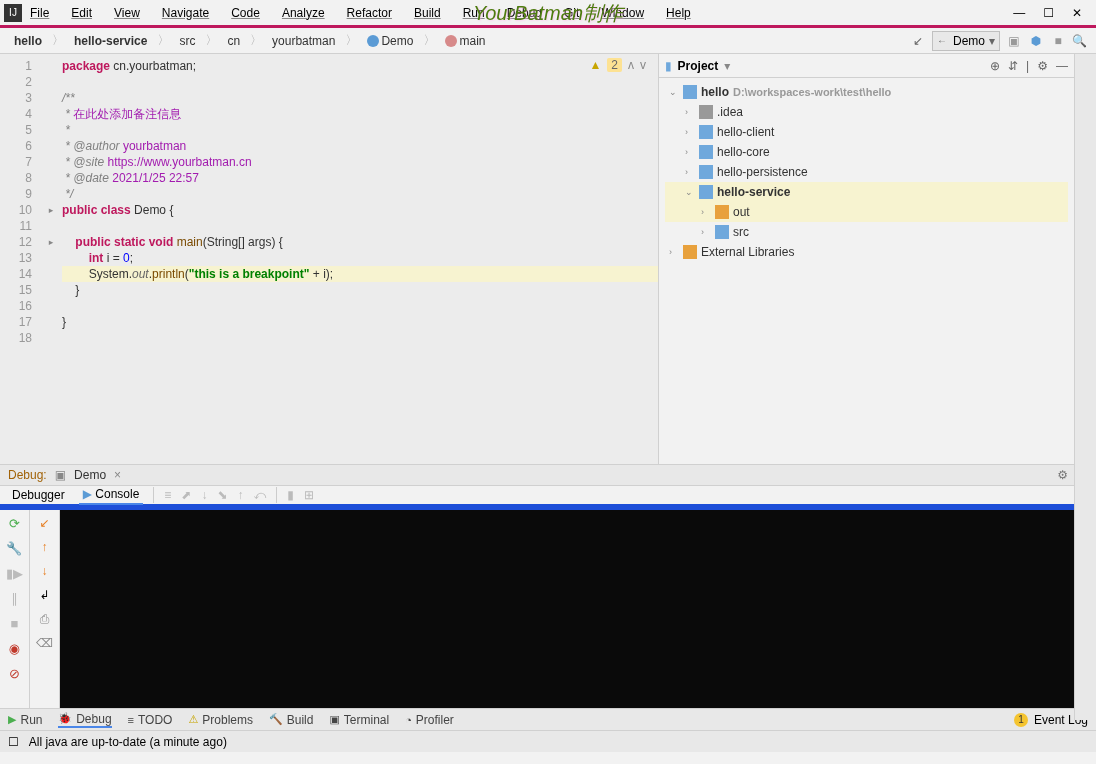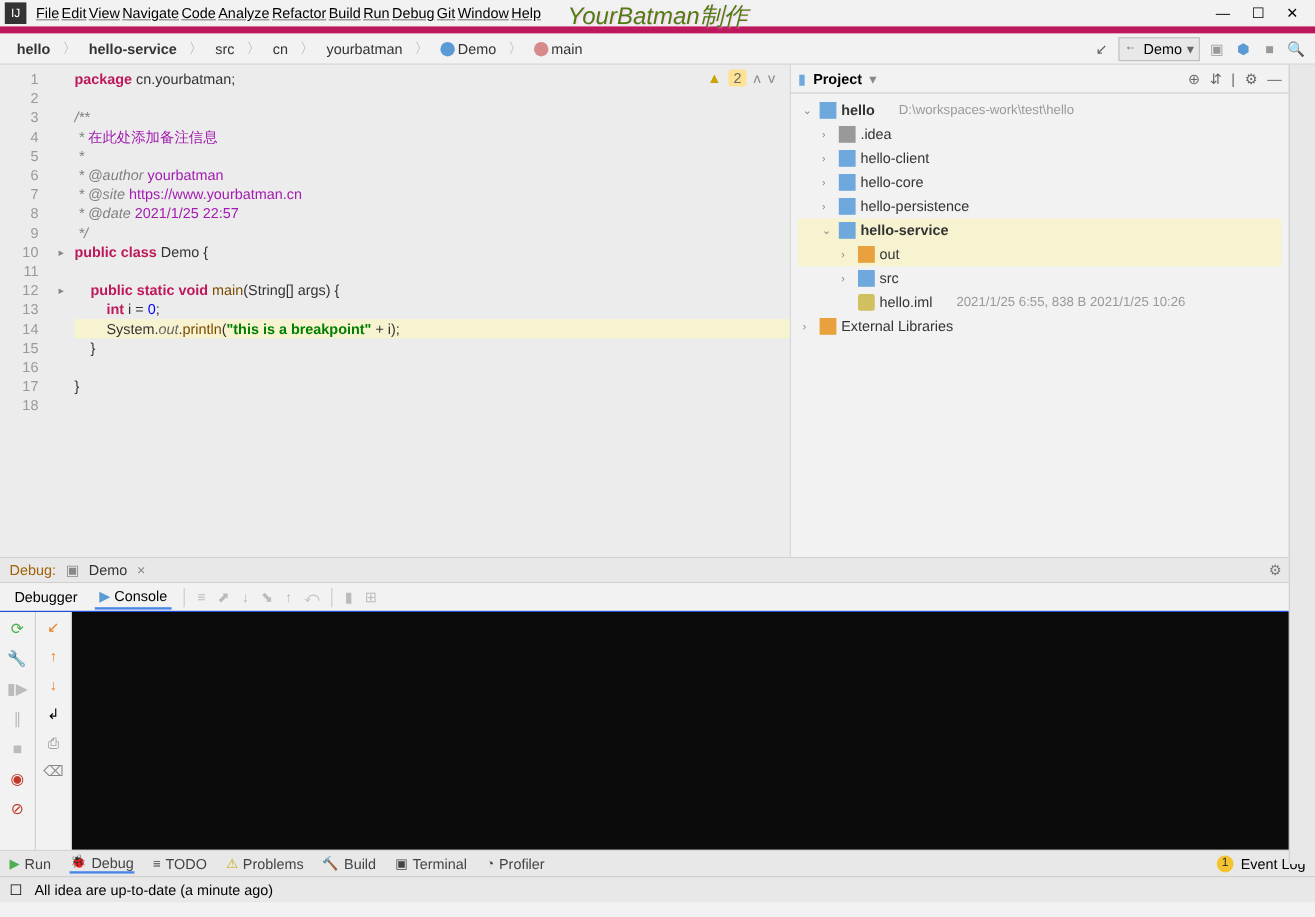--- a/index.html
+++ b/index.html
@@ -1,21 +1,21 @@
 <!DOCTYPE html>
 <html><head>
 <meta charset="utf-8">
 <style>
 * { margin: 0; padding: 0; box-sizing: border-box; font-family: "Segoe UI", Arial, sans-serif; font-size: 12px; }
 body { width: 1096px; height: 764px; background: #f2f2f2; overflow: hidden; position: relative; }
 
 
-.titlebar { height: 28px; background: #f2f2f2; display: flex; align-items: center; padding: 0 4px; border-bottom: 6px solid #be185d; }
+.titlebar { height: 28px; background: #f2f2f2; display: flex; align-items: center; padding: 0 4px; border-bottom: 3px solid #be185d; }
 .titlebar .app-icon { width: 18px; height: 18px; background: #333; color: #fff; display: flex; align-items: center; justify-content: center; font-size: 10px; margin-right: 8px; }
-.menu-items { display: flex; gap: 2px; }
+.menu-items { display: flex; gap: 22px; }
 .menu-items span { text-decoration: underline; text-decoration-color: #888; cursor: default; }
 .titlebar .title-path { margin-left: auto; margin-right: auto; color: #333; position: absolute; left: 50%; transform: translateX(-30%); }
 .win-controls { margin-left: auto; display: flex; gap: 18px; padding-right: 10px; font-size: 14px; }
 
 
 .breadcrumb-bar { height: 26px; background: #f2f2f2; display: flex; align-items: center; padding: 0 8px; border-bottom: 1px solid #d0d0d0; gap: 4px; }
 .crumb { padding: 2px 6px; color: #333; position: relative; }
 .crumb.bold { font-weight: bold; }
 .crumb-sep { color: #aaa; }
 .bc-icon { width: 12px; height: 12px; border-radius: 50%; display: inline-block; margin-right: 2px; vertical-align: middle; }
@@ -63,30 +63,30 @@
 .tree-row { display: flex; align-items: center; height: 20px; gap: 4px; padding-left: 4px; }
 .tree-row.hl { background: #f7f3d0; }
 .chev { width: 10px; color: #888; font-size: 9px; }
 .ficon { width: 14px; height: 14px; display: inline-block; }
 .ficon.folder { background: #6fa8dc; }
 .ficon.folder-y { background: #e8a13c; }
 .ficon.folder-g { background: #999; }
 .ficon.file { background: #d0c060; border-radius: 2px; }
 .tree-label { color: #333; }
 .tree-label.bold { font-weight: bold; }
-.tree-meta { color: #999; font-size: 11px; margin-left: 16px; }
+.tree-meta { color: #999; font-size: 11px; margin-left: 0; font-weight: bold; }
 
 
 .debug-bar { height: 22px; background: #e8e8e8; border-top: 1px solid #d0d0d0; border-bottom: 1px solid #d0d0d0; display: flex; align-items: center; padding: 0 8px; gap: 8px; }
 .debug-bar .dbg-label { color: #a16207; }
 .debug-bar .dbg-tab { color: #333; }
 .debug-bar .close-x { color: #888; }
 .debug-bar .dbg-right { margin-left: auto; display: flex; gap: 8px; color: #777; }
 
-.debug-toolbar { height: 24px; background: #f2f2f2; display: flex; align-items: center; padding: 0 8px; gap: 10px; border-bottom: 1px solid #1d4ed8; }
+.debug-toolbar { height: 24px; background: #f2f2f2; display: flex; align-items: center; padding: 0 8px; gap: 10px; border-bottom: 6px solid #1d4ed8; }
 .debug-toolbar .dtab { padding: 2px 4px; }
 .debug-toolbar .dtab.active { border-bottom: 2px solid #4a86e8; }
 .debug-toolbar .sep { width: 1px; height: 16px; background: #ccc; }
 .debug-toolbar .dicon { color: #bbb; }
 
 .debug-body { display: flex; height: 198px; }
 .debug-left { width: 30px; background: #f2f2f2; border-right: 1px solid #d0d0d0; display: flex; flex-direction: column; align-items: center; gap: 10px; padding-top: 6px; }
 .debug-left .dlicon { font-size: 13px; color: #888; }
 .dlicon.green { color: #4caf50; }
 .dlicon.orange { color: #e67e22; }
@@ -262,26 +262,20 @@
           <div class="tree-row hl" style="padding-left: 36px;">
             <span class="chev">›</span>
             <span class="ficon folder-y"></span>
             <span class="tree-label ">out</span>
           </div>
           <div class="tree-row" style="padding-left: 36px;">
             <span class="chev">›</span>
             <span class="ficon folder"></span>
             <span class="tree-label ">src</span>
           </div>
-          <div class="tree-row" style="padding-left: 36px;">
-            <span class="chev"></span>
-            <span class="ficon file"></span>
-            <span class="tree-label ">hello.iml</span>
-            <span class="tree-meta">2021/1/25 6:55, 838 B 2021/1/25 10:26</span>
-          </div>
         </div>
       <div id="tree-extra">
           <div class="tree-row">
             <span class="chev">›</span>
             <span class="ficon" style="background:#e8a13c"></span>
             <span class="tree-label">External Libraries</span>
           </div>
         </div>
     </div>
   </div>
@@ -372,16 +366,16 @@
       <span>Profiler</span>
     </span>
   <div class="ts-right">
     <span class="ev-badge">1</span>
     <span>Event Log</span>
   </div>
 </div>
 
 <div class="statusbar">
   <span>☐</span>
-  <span>All idea are up-to-date (a minute ago)</span>
+  <span>All java are up-to-date (a minute ago)</span>
 </div>
 
 <div class="right-stripe" style="position:absolute; right:0; top:54px; bottom:44px; width:22px;"></div>
 
 </body></html>

